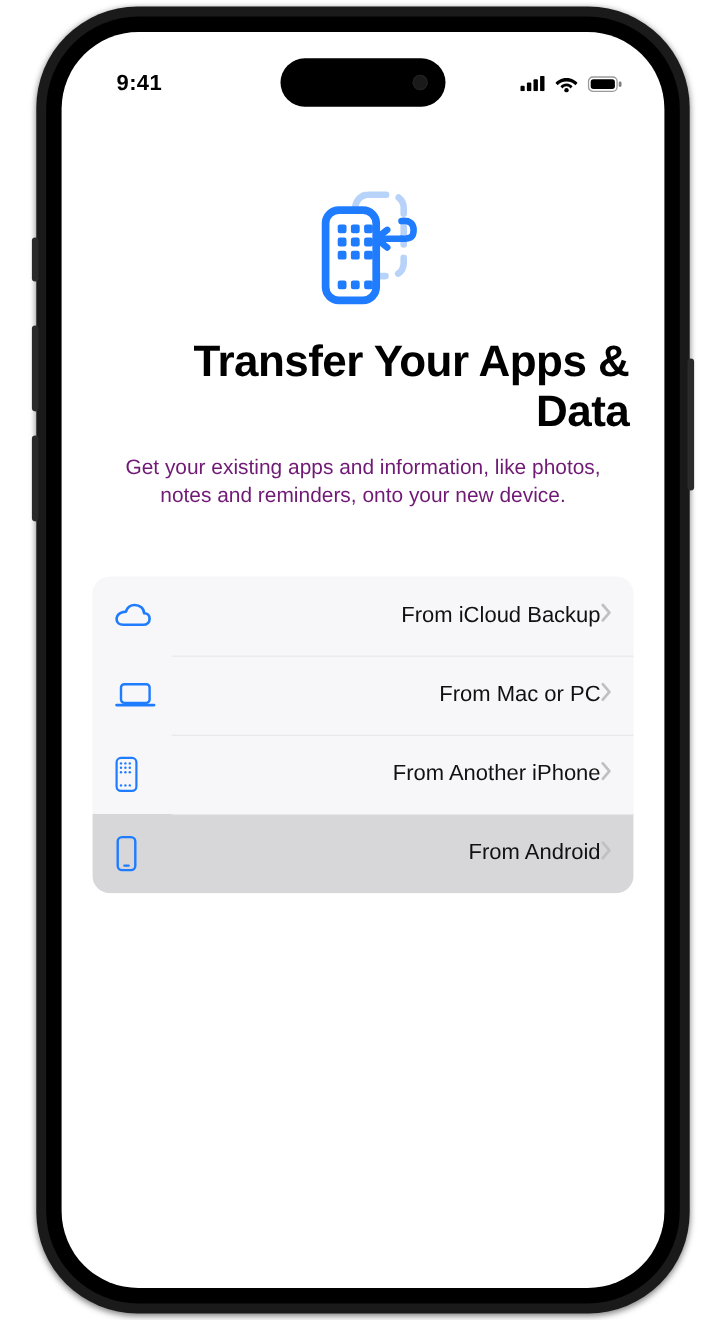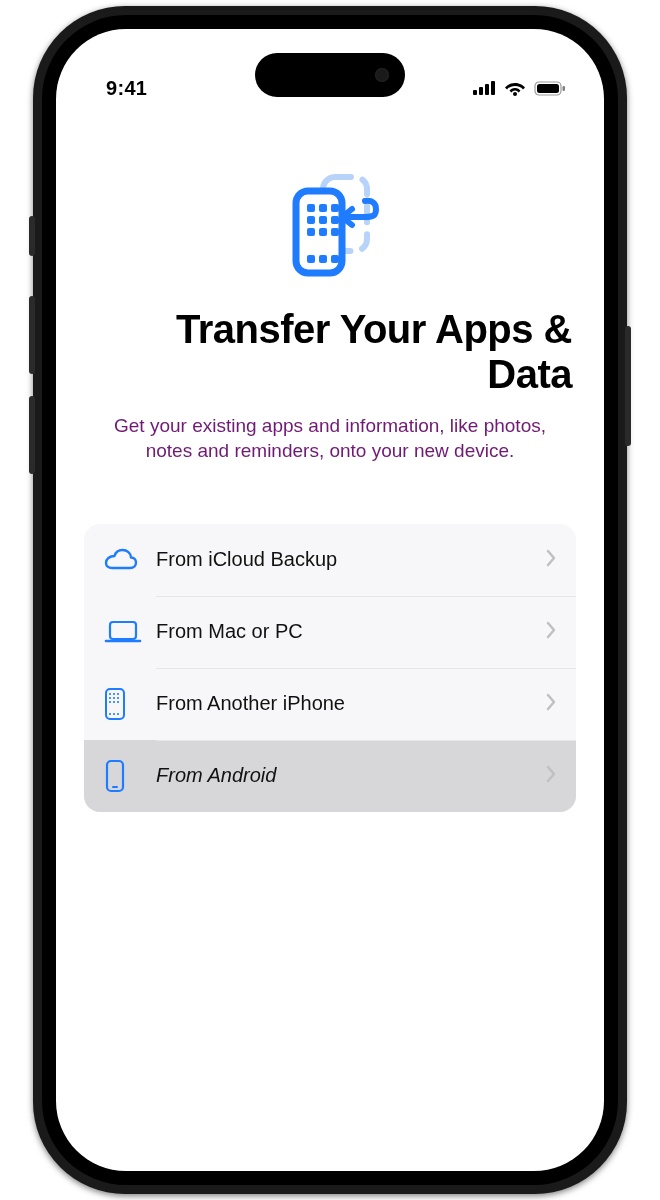--- a/index.html
+++ b/index.html
@@ -67,21 +67,21 @@
     width:14px; height:14px;
     margin-top:-7px;
     border-radius:50%;
     background:#1a1a1a;
     box-shadow: inset 0 0 2px #333;
   }
 
   
   .status-bar {
     position: absolute;
-    top: 12px; left: 0; right: 0;
+    top: 0; left: 0; right: 0;
     height: 76px;
     display: flex;
     align-items: center;
     justify-content: space-between;
     padding: 18px 38px 0 50px;
     z-index: 40;
   }
   .status-time {
     font-size: 20px;
     font-weight: 600;
@@ -146,32 +146,32 @@
     content: "";
     position: absolute;
     top: 0;
     left: 72px;
     right: 0;
     height: 1px;
     background: #e6e6e8;
   }
   .row.selected {
     background: #d7d7da;
-    font-style: italic;
   }
   .row-icon {
     width: 52px;
     display: flex;
     justify-content: flex-start;
     align-items: center;
   }
   .row-label {
     flex: 1;
     font-size: 20px;
     color: #111;
+    text-align: right;
   }
   .row-chevron {
     color: #c0c0c4;
   }
 </style>
 </head>
 <body>
 
 <div class="device">
   <div class="btn-side btn-mute"></div>

